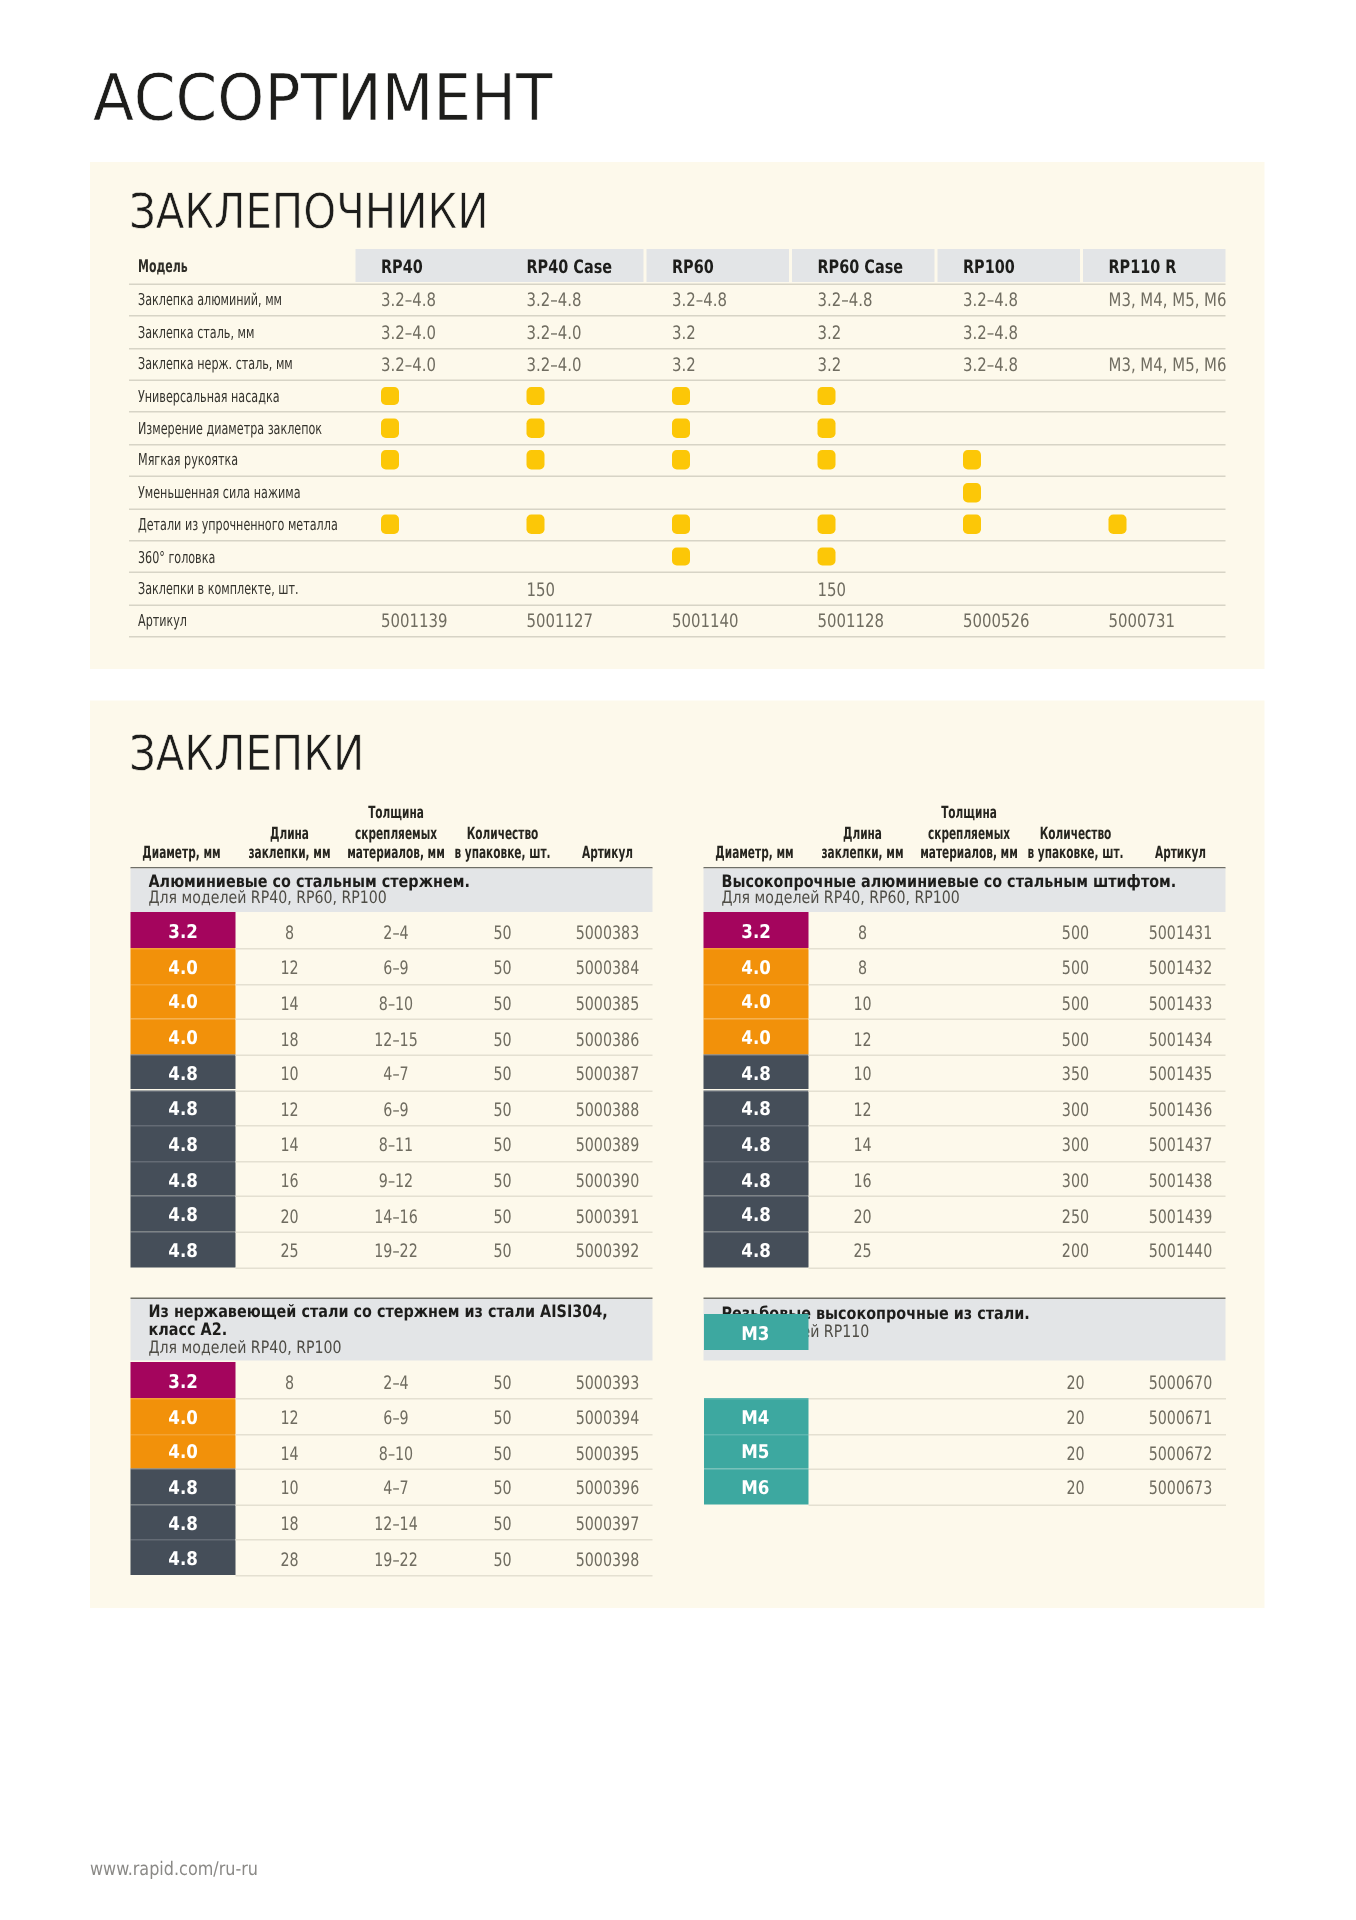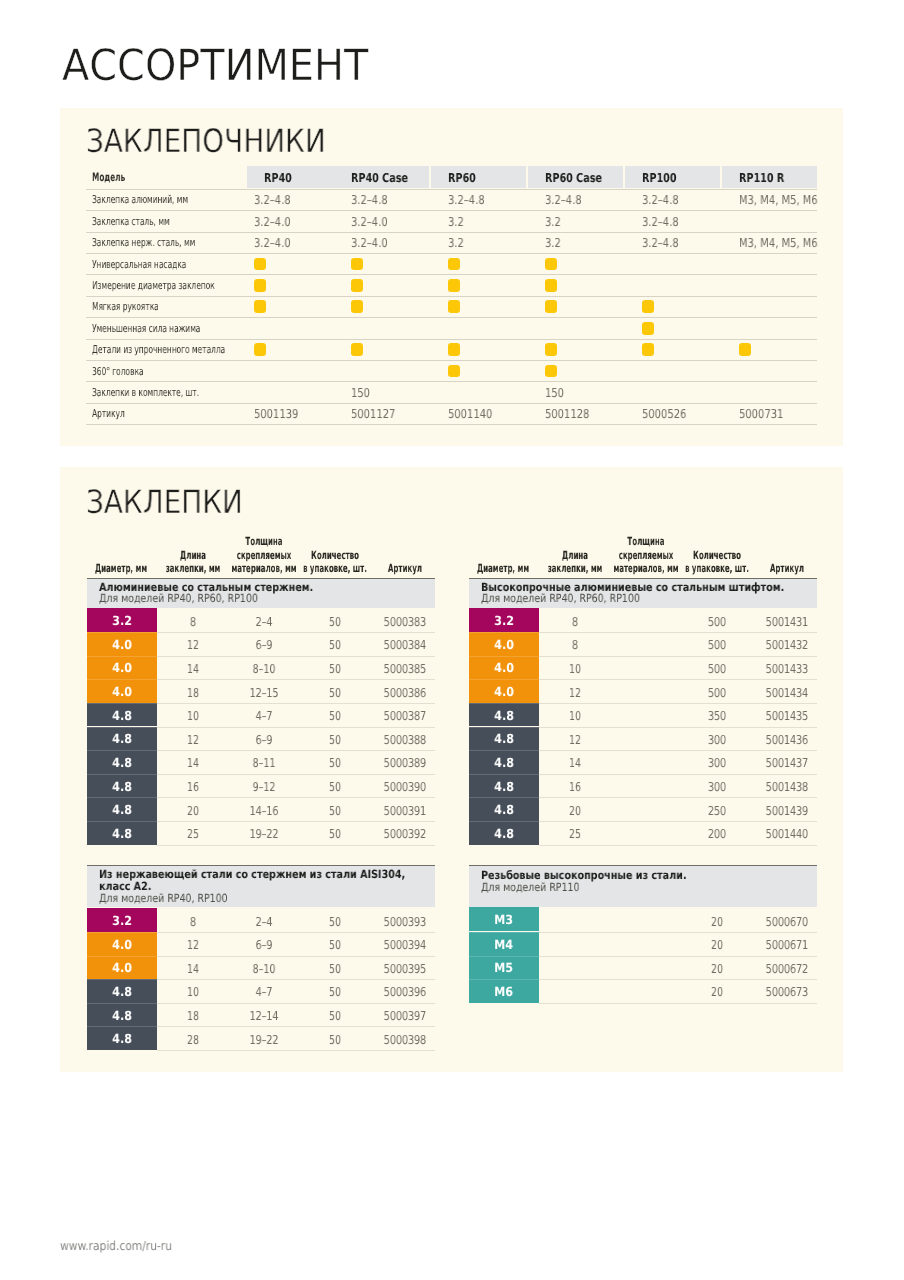--- a/index.html
+++ b/index.html
@@ -66,21 +66,21 @@
 </head>
 <body>
 
 <div class="page">
 
   <div class="hd" id="page-title">АССОРТИМЕНТ</div>
 
   <div class="panel" id="panel-rivetters"></div>
   <div class="hd" id="rivetters-heading">ЗАКЛЕПОЧНИКИ</div>
   <div id="rivetters-table">
-    <div class="t1-colhead" style="left:247px;width:103px;top:165.5px;height:22px">
+    <div class="t1-colhead" style="left:237px;width:103px;top:165.5px;height:22px">
         <span>RP40</span>
       </div>
     <div class="t1-colhead" style="left:334px;width:95px;top:165.5px;height:22px">
         <span>RP40 Case</span>
       </div>
     <div class="t1-colhead" style="left:431px;width:95px;top:165.5px;height:22px">
         <span>RP60</span>
       </div>
     <div class="t1-colhead" style="left:528px;width:95px;top:165.5px;height:22px">
         <span>RP60 Case</span>
@@ -416,21 +416,21 @@
     <div class="rsep" style="left:539.4px;width:277.7px;top:820.98px"></div>
     <div class="rsep-sw" style="left:468.6px;width:70.8px;top:820.98px"></div>
     <div class="cell" style="left:514.6px;width:120px;top:828.31px">25</div>
     <div class="cell" style="left:656.9px;width:120px;top:828.31px">200</div>
     <div class="cell" style="left:726.9px;width:120px;top:828.31px">5001440</div>
     <div class="rsep" style="left:539.4px;width:277.7px;top:844.6px"></div>
     <div class="bandline" style="left:468.6px;width:348.5px;top:864.5px"></div>
     <div class="band" style="left:468.6px;width:348.5px;top:865.9px;height:41.3px"></div>
     <div class="sub-head" style="left:480.8px;top:869.66px">Резьбовые высокопрочные из стали.</div>
     <div class="sub-sub" style="left:480.8px;top:882.16px">Для моделей RP110</div>
-    <div class="swatch sw-teal" style="left:468.6px;width:70.8px;top:907px;height:23.62px">
+    <div class="swatch sw-teal" style="left:468.6px;width:70.8px;top:876px;height:23.62px">
         <span>M3</span>
       </div>
     <div class="cell" style="left:656.9px;width:120px;top:915.63px">20</div>
     <div class="cell" style="left:726.9px;width:120px;top:915.63px">5000670</div>
     <div class="swatch sw-teal" style="left:468.6px;width:70.8px;top:931.92px;height:23.62px">
         <span>M4</span>
       </div>
     <div class="rsep" style="left:539.4px;width:277.7px;top:931.92px"></div>
     <div class="rsep-sw" style="left:468.6px;width:70.8px;top:931.92px"></div>
     <div class="cell" style="left:656.9px;width:120px;top:939.25px">20</div>

